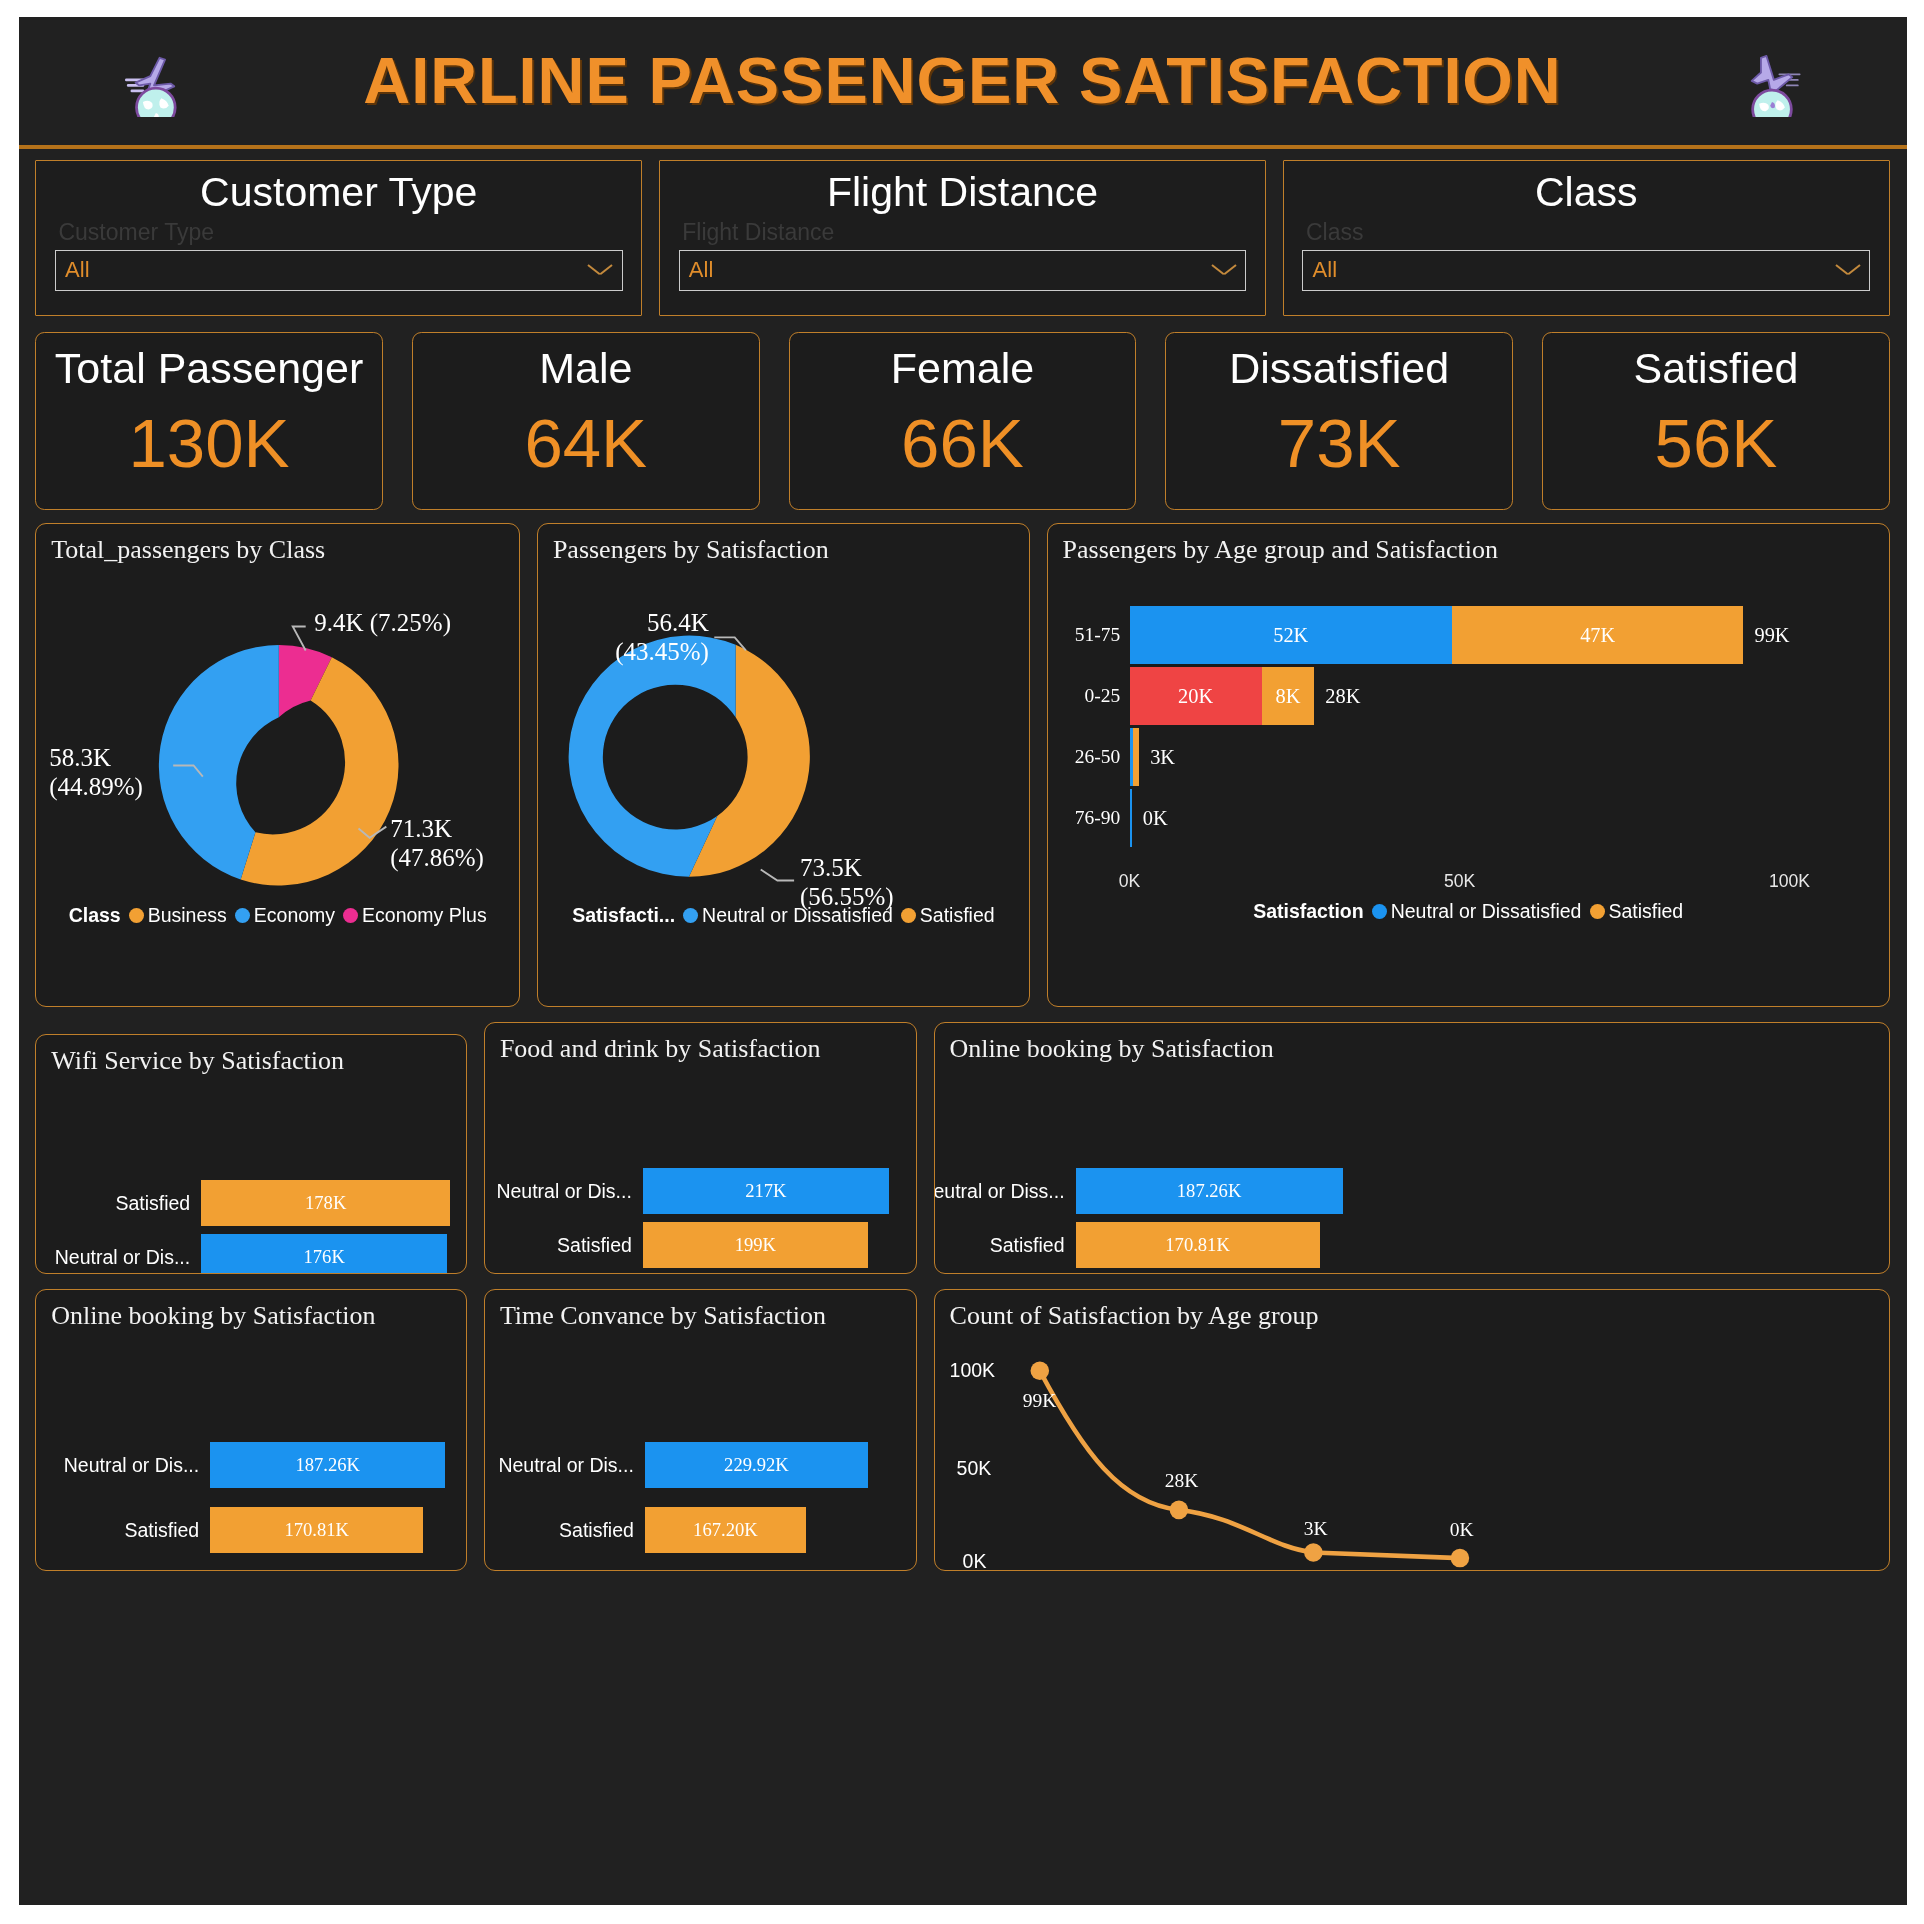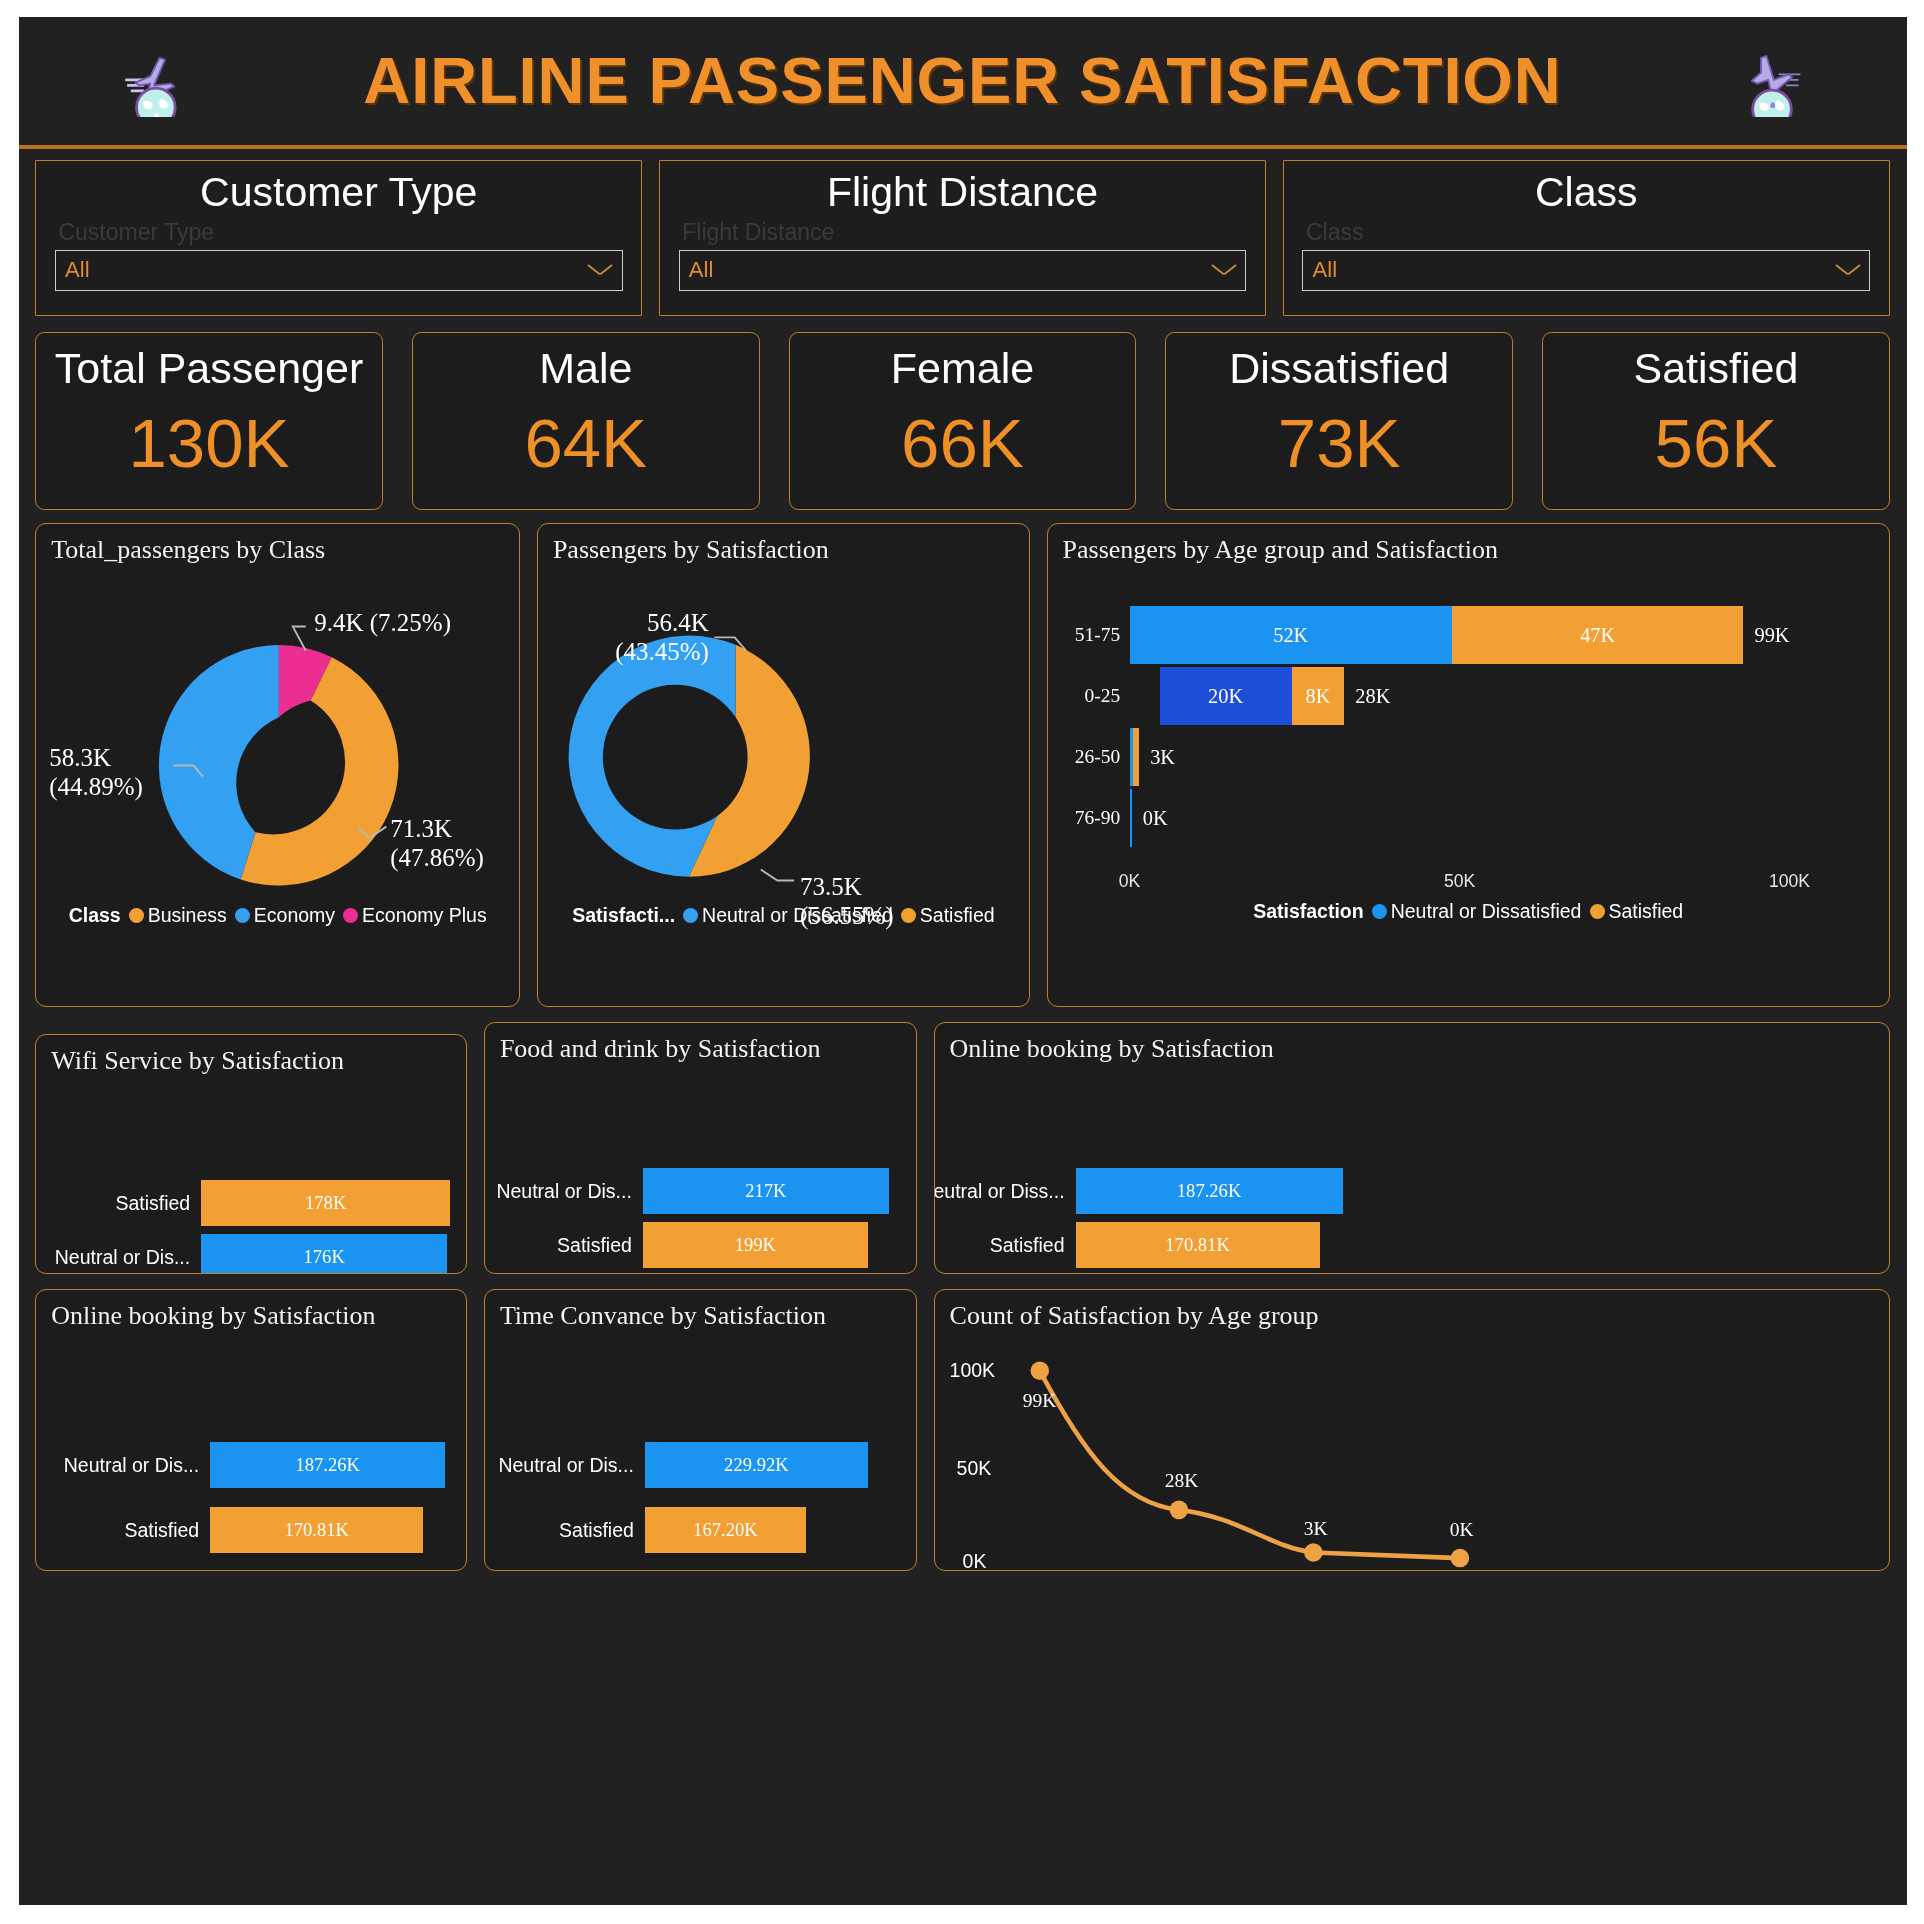--- a/index.html
+++ b/index.html
@@ -306,21 +306,21 @@
           <path d="M213 86 A130 130 0 0 1 162.7 336.0 L193.2 270.4 A78 78 0 0 0 213 164 Z" fill="#f2a033"></path>
 
           <path d="M162.7 336.0 A130 130 0 1 1 213 86 L213 164 A78 78 0 1 0 193.2 270.4 Z" fill="#33a0f2"></path>
           <polyline points="190,78 212,78 224,92" fill="none" stroke="#b8b8b8" stroke-width="2"></polyline>
           <polyline points="240,328 258,340 276,340" fill="none" stroke="#b8b8b8" stroke-width="2"></polyline>
         </svg>
         <div class="pie-lbl" style="left:13px; top:43px; text-align:right; width:158px;">
           <span>56.4K</span><br>
           <span>(43.45%)</span>
         </div>
-        <div class="pie-lbl" style="left:262px; top:307px;">
+        <div class="pie-lbl" style="left:262px; top:288px;">
           <span>73.5K</span><br>
           <span>(56.55%)</span>
         </div>
         <div class="legend">
           <span class="lg-title">Satisfacti...</span>
           <span class="lg-item">
             <i class="dot" style="background:#33a0f2"></i>
             <span>Neutral or Dissatisfied</span>
           </span>
           <span class="lg-item">
@@ -337,21 +337,21 @@
 
         <div class="sb-row" style="left:82px; top:41px; width:660px;">
           <span class="sb-cat">51-75</span>
           <span class="sb-seg" style="width:52%; background:#1b93f0;">52K</span>
           <span class="sb-seg" style="width:47%; background:#f2a033;">47K</span>
           <span class="sb-total">99K</span>
         </div>
 
         <div class="sb-row" style="left:82px; top:102px; width:660px;">
           <span class="sb-cat">0-25</span>
-          <span class="sb-seg" style="width:20%; background:#1d4ed8;margin-left:30px;">20K</span>
+          <span class="sb-seg" style="width:20%; background:#ef4444;">20K</span>
           <span class="sb-seg" style="width:8%; background:#f2a033;">8K</span>
           <span class="sb-total">28K</span>
         </div>
 
         <div class="sb-row" style="left:82px; top:163px; width:660px;">
           <span class="sb-cat">26-50</span>
           <span class="sb-seg" style="width:0.55%; background:#1b93f0;"></span>
           <span class="sb-seg" style="width:0.9%; background:#f2a033;"></span>
           <span class="sb-total">3K</span>
         </div>

